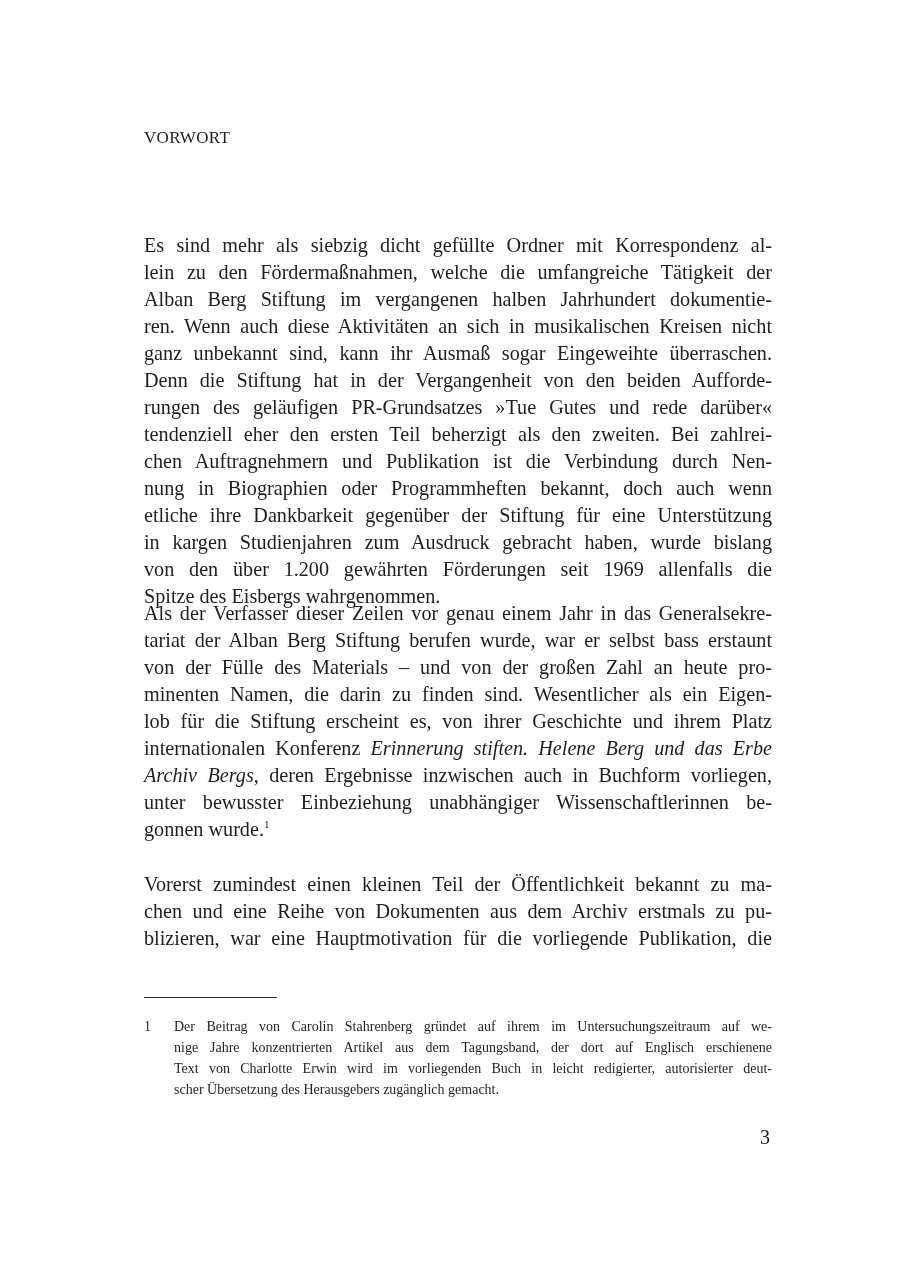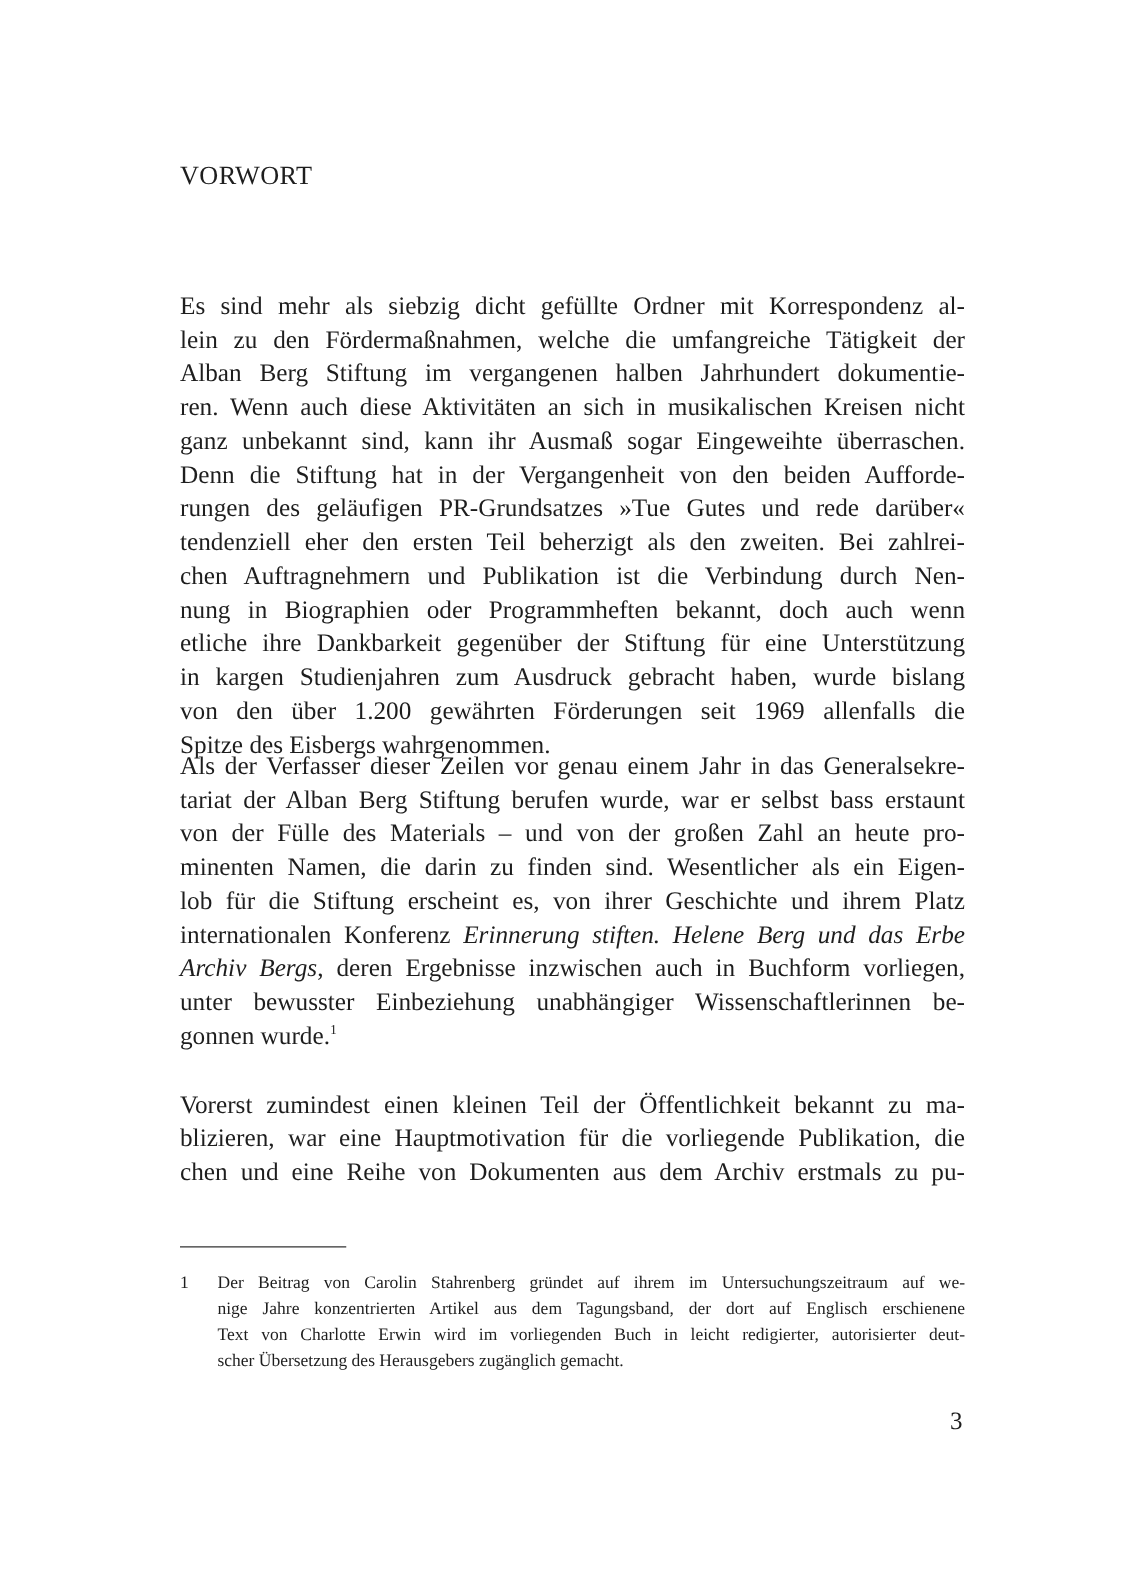--- a/index.html
+++ b/index.html
@@ -1,18 +1,18 @@
 <!DOCTYPE html>
 <html><head>
 <meta charset="utf-8">
 <style>
   html, body { margin: 0; padding: 0; background: #ffffff; }
   body { width: 900px; height: 1271px; position: relative; overflow: hidden;
          font-family: "Liberation Serif", "DejaVu Serif", serif; color: #1e1e1e; }
-  .heading { position: absolute; left: 144px; top: 128px; font-size: 21px; letter-spacing: 0.3px; }
+  .heading { position: absolute; left: 144px; top: 128px; font-size: 17px; letter-spacing: 0.3px; }
   .para { position: absolute; left: 144px; width: 628px; font-size: 20.2px; }
   .line { height: 27px; line-height: 27px; white-space: nowrap; text-align: justify; text-align-last: justify; display: block; }
   .line.last { text-align-last: left; }
   .p1 { top: 232px; font-family: Liberation Serif, serif; }
   .p2 { top: 600px; }
   .p3 { top: 871px; }
   em { font-style: italic; }
   sup { font-size: 11px; vertical-align: 8px; line-height: 0; }
   .rule { position: absolute; left: 144px; top: 997px; width: 133px; height: 1px; background: #333; }
   .fn { position: absolute; left: 144px; top: 1016px; width: 628px; font-size: 14px; }
@@ -51,22 +51,22 @@
   <span class="line">minenten Namen, die darin zu finden sind. Wesentlicher als ein Eigen-</span>
   <span class="line">lob für die Stiftung erscheint es, von ihrer Geschichte und ihrem Platz</span>
   <span class="line"><span>internationalen Konferenz </span><em>Erinnerung stiften. Helene Berg und das Erbe</em></span>
   <span class="line"><em>Archiv Bergs</em><span>, deren Ergebnisse inzwischen auch in Buchform vorliegen,</span></span>
   <span class="line">unter bewusster Einbeziehung unabhängiger Wissenschaftlerinnen be-</span>
   <span class="line last"><span>gonnen wurde.</span><sup>1</sup></span>
 </div>
 
 <div class="para p3">
   <span class="line">Vorerst zumindest einen kleinen Teil der Öffentlichkeit bekannt zu ma-</span>
+  <span class="line">chen und eine Reihe von Dokumenten aus dem Archiv erstmals zu pu-</span>
   <span class="line">blizieren, war eine Hauptmotivation für die vorliegende Publikation, die</span>
-  <span class="line">chen und eine Reihe von Dokumenten aus dem Archiv erstmals zu pu-</span>
 </div>
 
 <div class="rule"></div>
 
 <div class="fn">
   <span class="fn-num">1</span>
   <div class="fn-body">
     <span class="fn-line">Der Beitrag von Carolin Stahrenberg gründet auf ihrem im Untersuchungszeitraum auf we-</span>
     <span class="fn-line">nige Jahre konzentrierten Artikel aus dem Tagungsband, der dort auf Englisch erschienene</span>
     <span class="fn-line">Text von Charlotte Erwin wird im vorliegenden Buch in leicht redigierter, autorisierter deut-</span>

